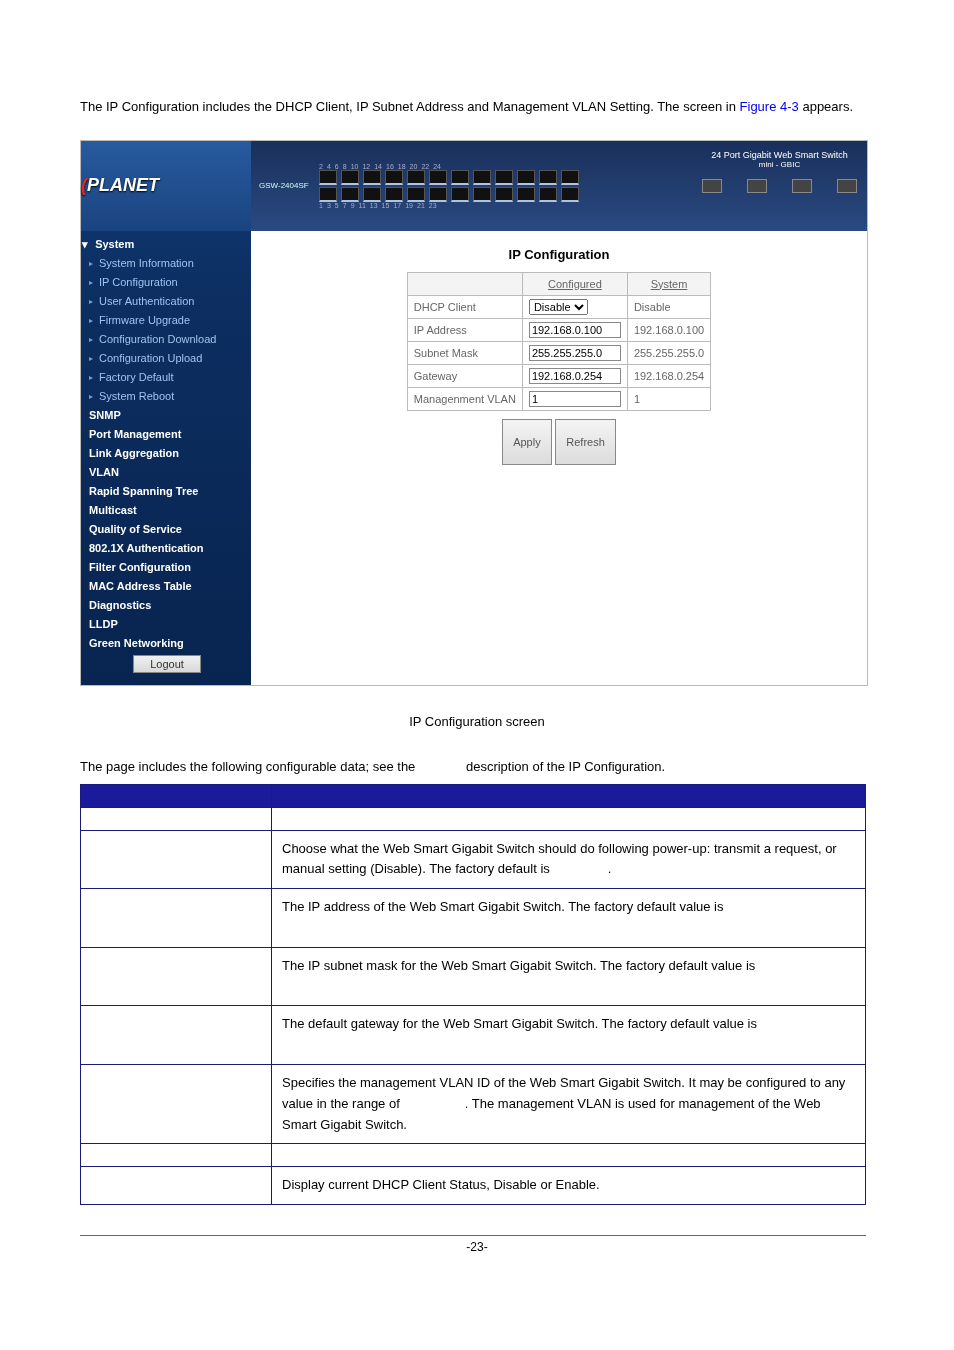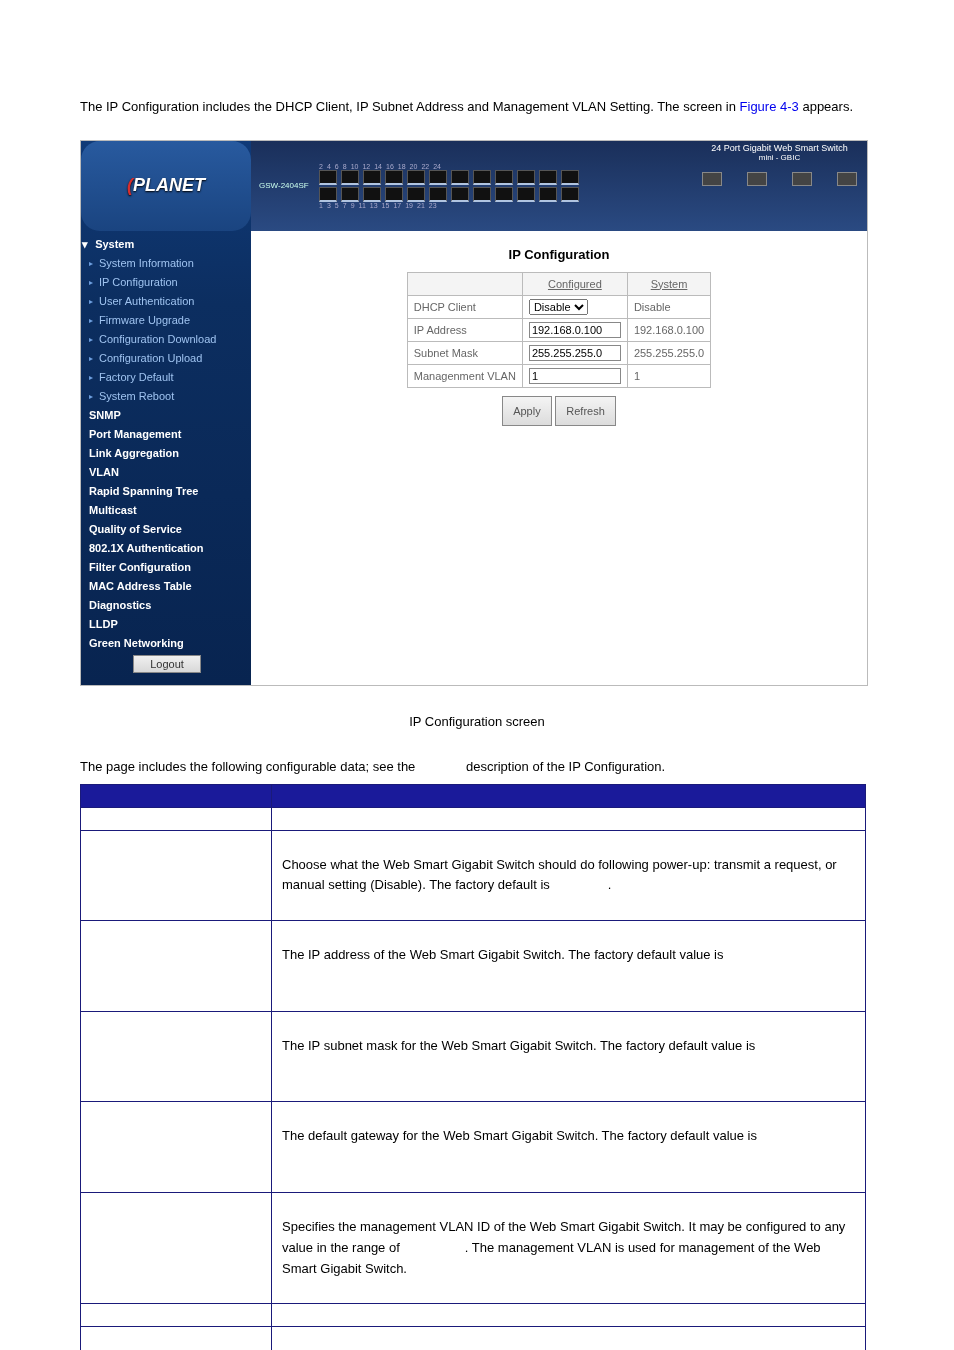--- a/index.html
+++ b/index.html
@@ -27,25 +27,24 @@
   .shot-sidebar {
     width: 170px;
     background: linear-gradient(#103a78,#0c2e60 30%,#082450);
     color: #fff;
     font-size: 11px;
     position: relative;
   }
   .brand-area {
     height: 90px;
     background: linear-gradient(#285a9f,#1a4480);
-    display:flex; align-items:center; justify-content:center;
+    display:flex; align-items:center; 
     font-weight:bold; font-size:18px; color:#fff;
     text-shadow:0 1px 2px #000;
     font-style: italic;
-    border-radius: 19px;
   }
   .brand-area .red { color:#d62e2e; }
   .menu { padding: 4px 0 10px 0; }
   .menu div { padding: 2px 6px 2px 8px; color:#cfe3ff; line-height:15px; }
   .menu .top { color:#fff; font-weight:bold; }
   .menu .sub { padding-left:18px; position:relative; color:#9fc3f0; }
   .menu .sub::before { content:"▸"; position:absolute; left:8px; font-size:8px; color:#6fa0e0; }
   .logout-wrap { text-align:center; padding:6px 0 10px 0; }
   .logout-btn {
     background: linear-gradient(#f0f0f0,#d8d8d8);
@@ -64,50 +63,50 @@
   }
   .model { width:60px; padding-left:8px; font-size:8px; color:#cfe;}
   .ports-grid { display:flex; gap:4px; }
   .port-col { display:flex; flex-direction:column; gap:2px; }
   .port {
     width:16px; height:12px;
     background:#111; border:1px solid #555;
     border-bottom:2px solid #b0c4e0;
   }
   .port-lbl { text-align:center; font-size:7px; color:#aac; }
-  .right-head { position:absolute; right:10px; top:2px; text-align:center; font-size:9px; color:#fff;}
+  .right-head { position:absolute; right:10px; top:9px; text-align:center; font-size:9px; color:#fff;}
   .gbic { display:flex; gap:25px; justify-content:center; margin-top:10px;}
   .gbic div { width:18px; height:12px; background:#444; border:1px solid #888; }
 
   .content-pane { padding:12px 10px 20px 10px; }
   .content-pane h3 { text-align:center; font-size:13px; margin:4px 0 10px 0; }
   .cfg-table { margin:0 auto; border-collapse:collapse; }
   .cfg-table td, .cfg-table th {
     border:1px solid #bbb; padding:2px 6px; font-size:11px; color:#666;
     height:18px;
   }
   .cfg-table th { background:#f4f4f4; font-weight:normal;text-decoration:underline; }
   .cfg-input { width:86px; font-size:11px; border:1px solid #888; height:14px; padding:0 2px;}
   .cfg-select { font-size:11px; }
   .btn-row { text-align:center; margin-top:8px; }
-  .mock-btn { font-size:11px; padding:8px 10px; background:linear-gradient(#f4f4f4,#dcdcdc); border:1px solid #888; color:#555;}
+  .mock-btn { font-size:11px; padding:16px 10px; background:linear-gradient(#f4f4f4,#dcdcdc); border:1px solid #888; color:#555;}
 
   .caption { text-align:center; margin:28px 0 30px 0; font-size:13px; }
   .mid-line { margin: 8px 0 10px 0; }
 
   
   .desc-table {
     width: 786px;
     border-collapse: collapse;
     border: 1px solid #1a1a7a;
     font-size: 13px;
   }
   .desc-table td, .desc-table th {
     border: 1px solid #1a1a7a;
-    padding: 24px 10px;
+    padding: 8px 10px;
     vertical-align: top;
     line-height: 1.6;
   }
   .desc-header td {
     background: #1a1a9a;
     height: 22px;
     padding:0;
   }
   .desc-sub-header td {
     background: #fff;
@@ -352,20 +351,25 @@
           <td>IP Address</td>
           <td><input class="cfg-input" value="192.168.0.100" style=""></td>
           <td>192.168.0.100</td>
         </tr>
         <tr>
           <td>Subnet Mask</td>
           <td><input class="cfg-input" value="255.255.255.0" style=""></td>
           <td>255.255.255.0</td>
         </tr>
         <tr>
+          <td>Gateway</td>
+          <td><input class="cfg-input" value="192.168.0.254" style=""></td>
+          <td>192.168.0.254</td>
+        </tr>
+        <tr>
           <td>Managenment VLAN</td>
           <td><input class="cfg-input" value="1" style=""></td>
           <td>1</td>
         </tr>
       </tbody>
           </table>
       <div class="btn-row">
         <button class="mock-btn">Apply</button>
         <button class="mock-btn">Refresh</button>
       </div>

